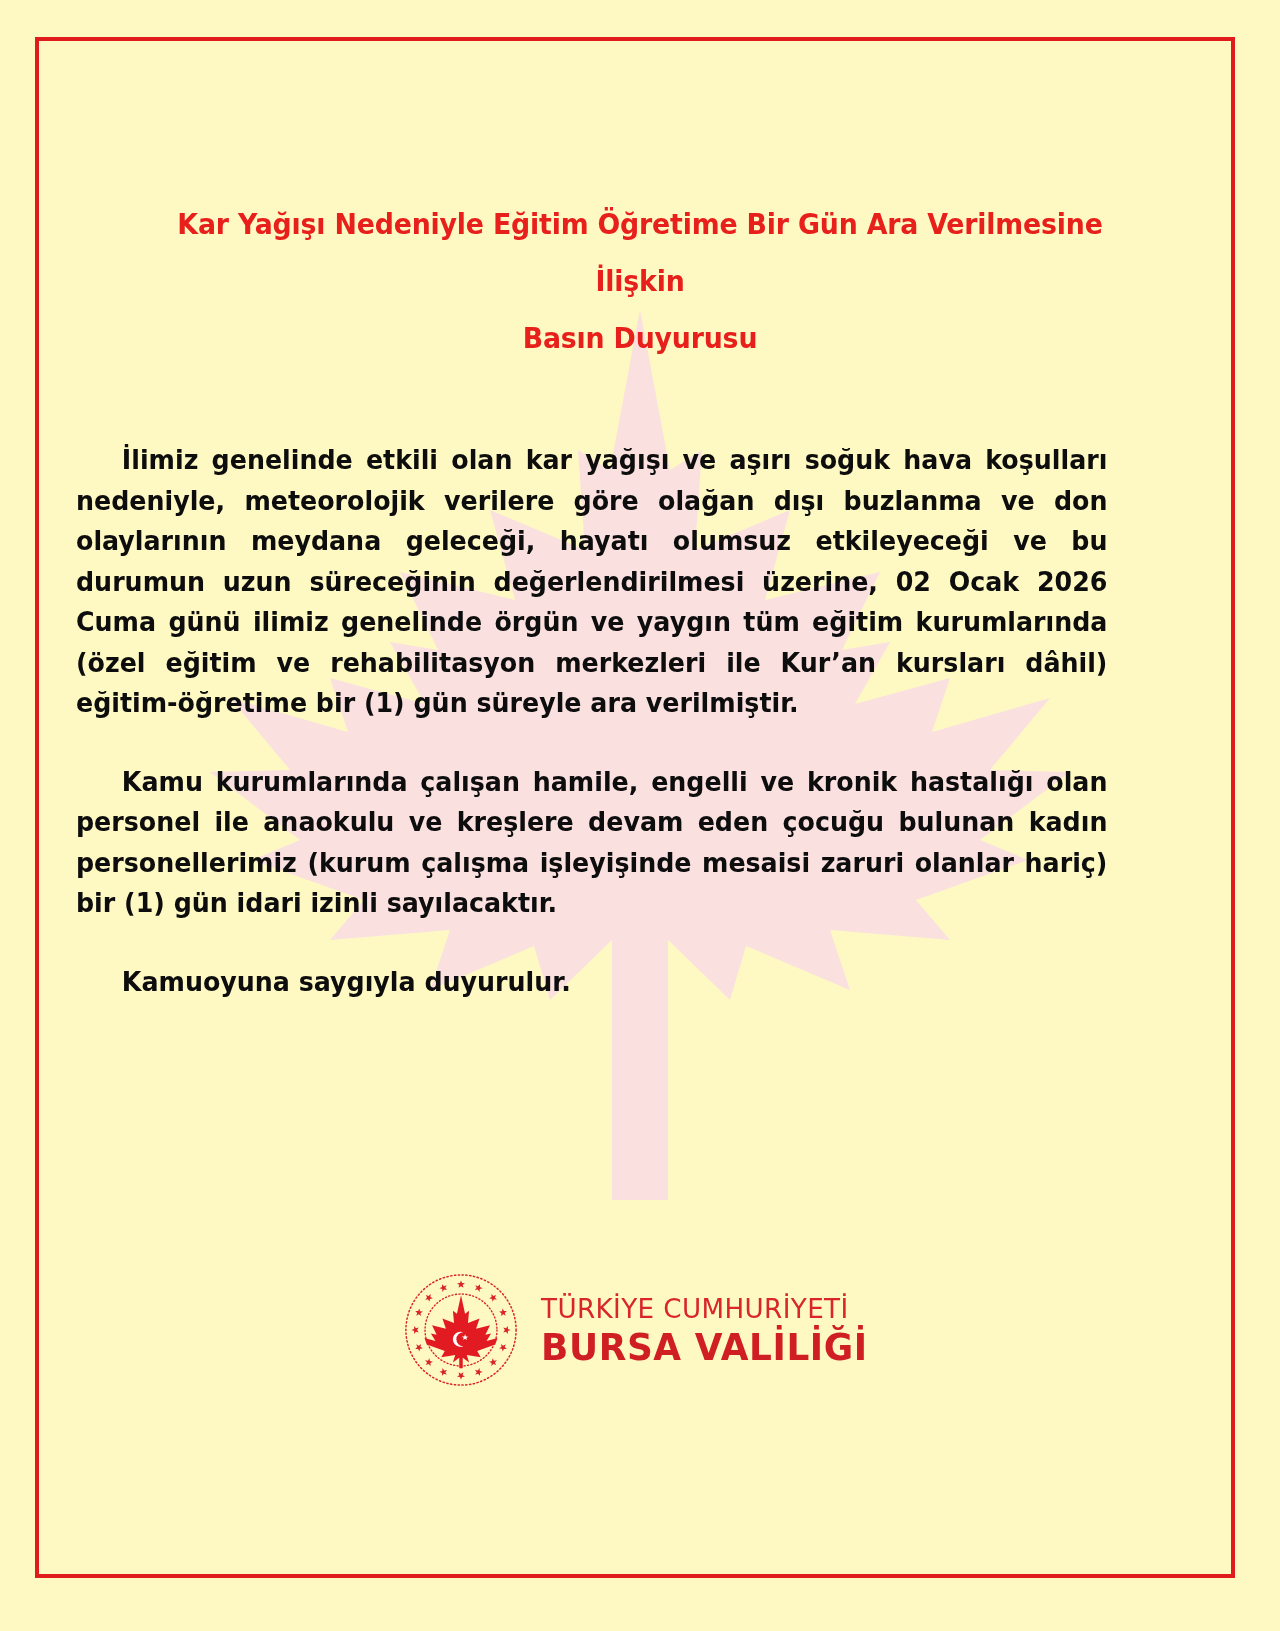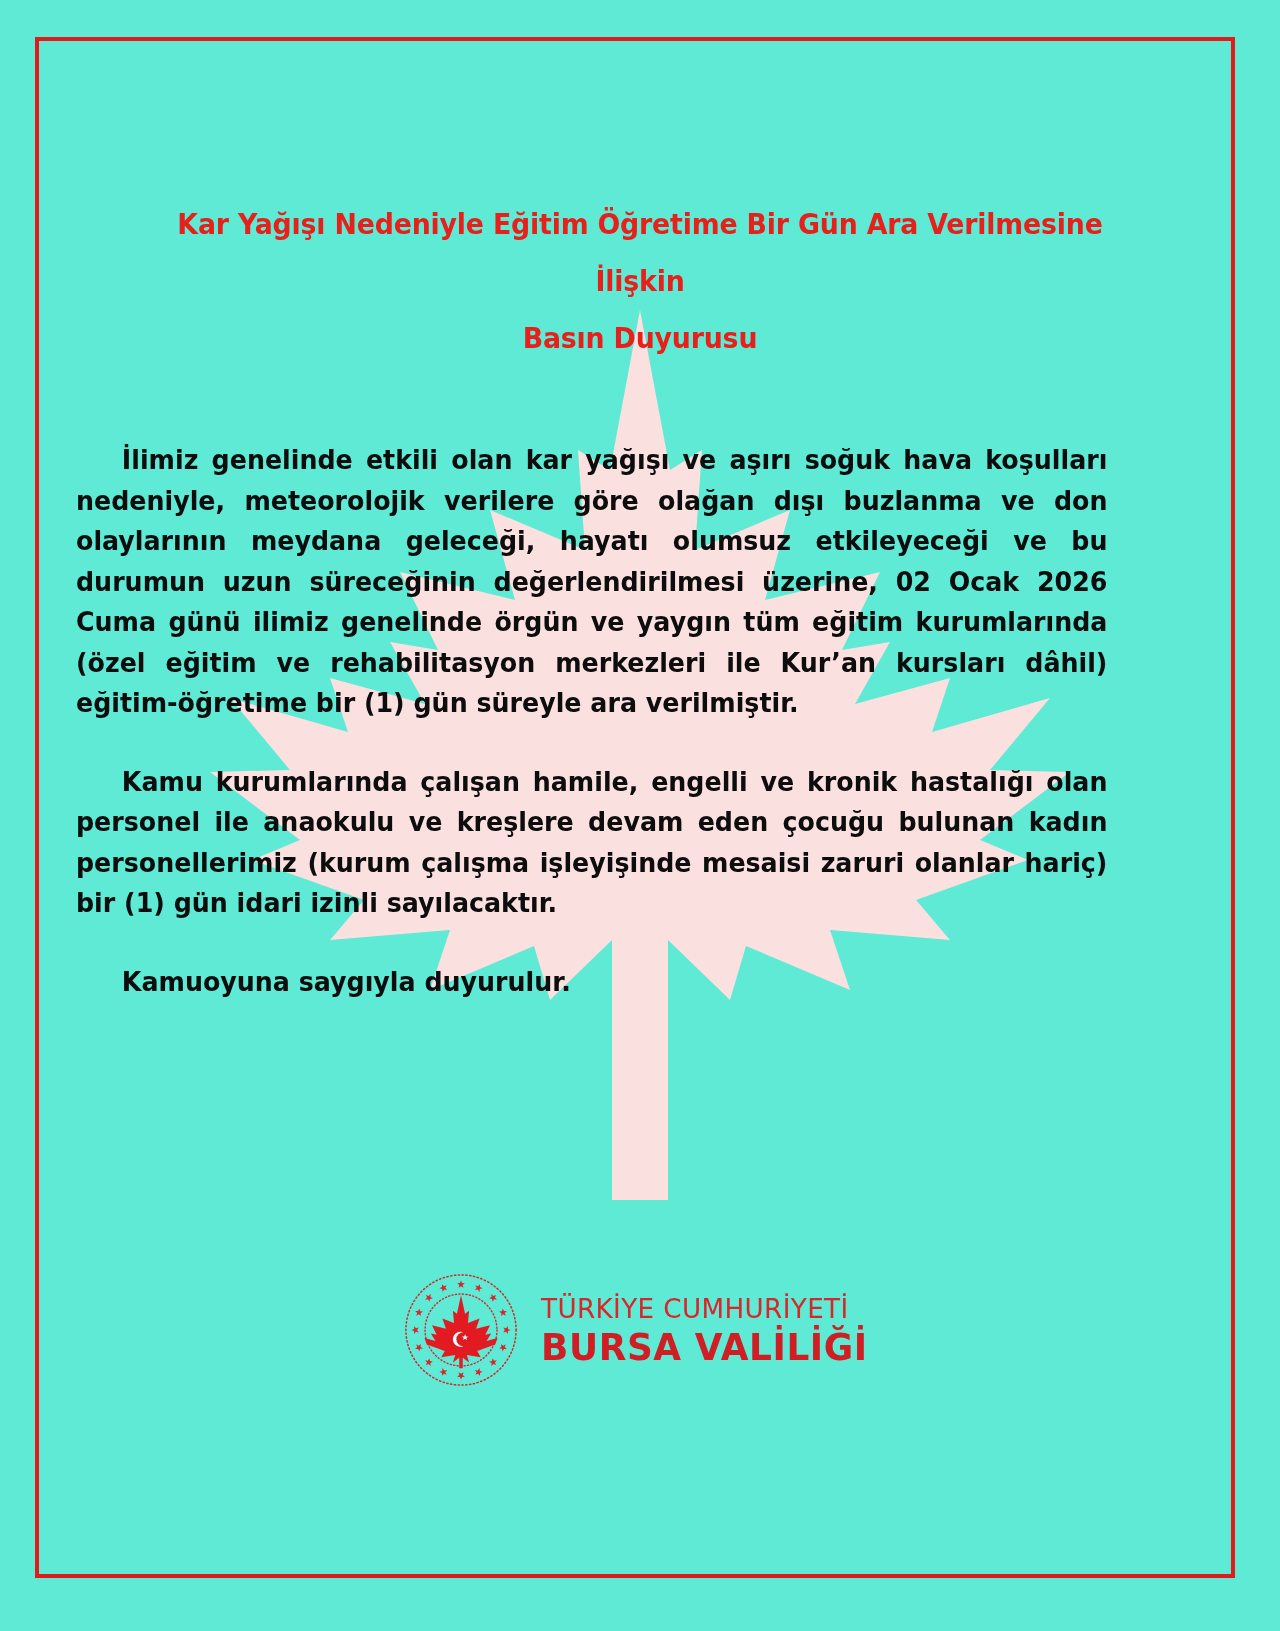--- a/index.html
+++ b/index.html
@@ -14,21 +14,21 @@
     position: relative;
     overflow: hidden;
   }
 
   
   .page {
     position: absolute;
     left: 0; top: 0;
     width: 1280px;
     height: 1631px;
-    background: #5eead4;
+    background: #fef9c3;
   }
   .frame {
     position: absolute;
     left: 35px;
     top: 37px;
     width: 1200px;
     height: 1541px;
     border: 4px solid #e01b1b;
     box-sizing: border-box;
     background: transparent;

